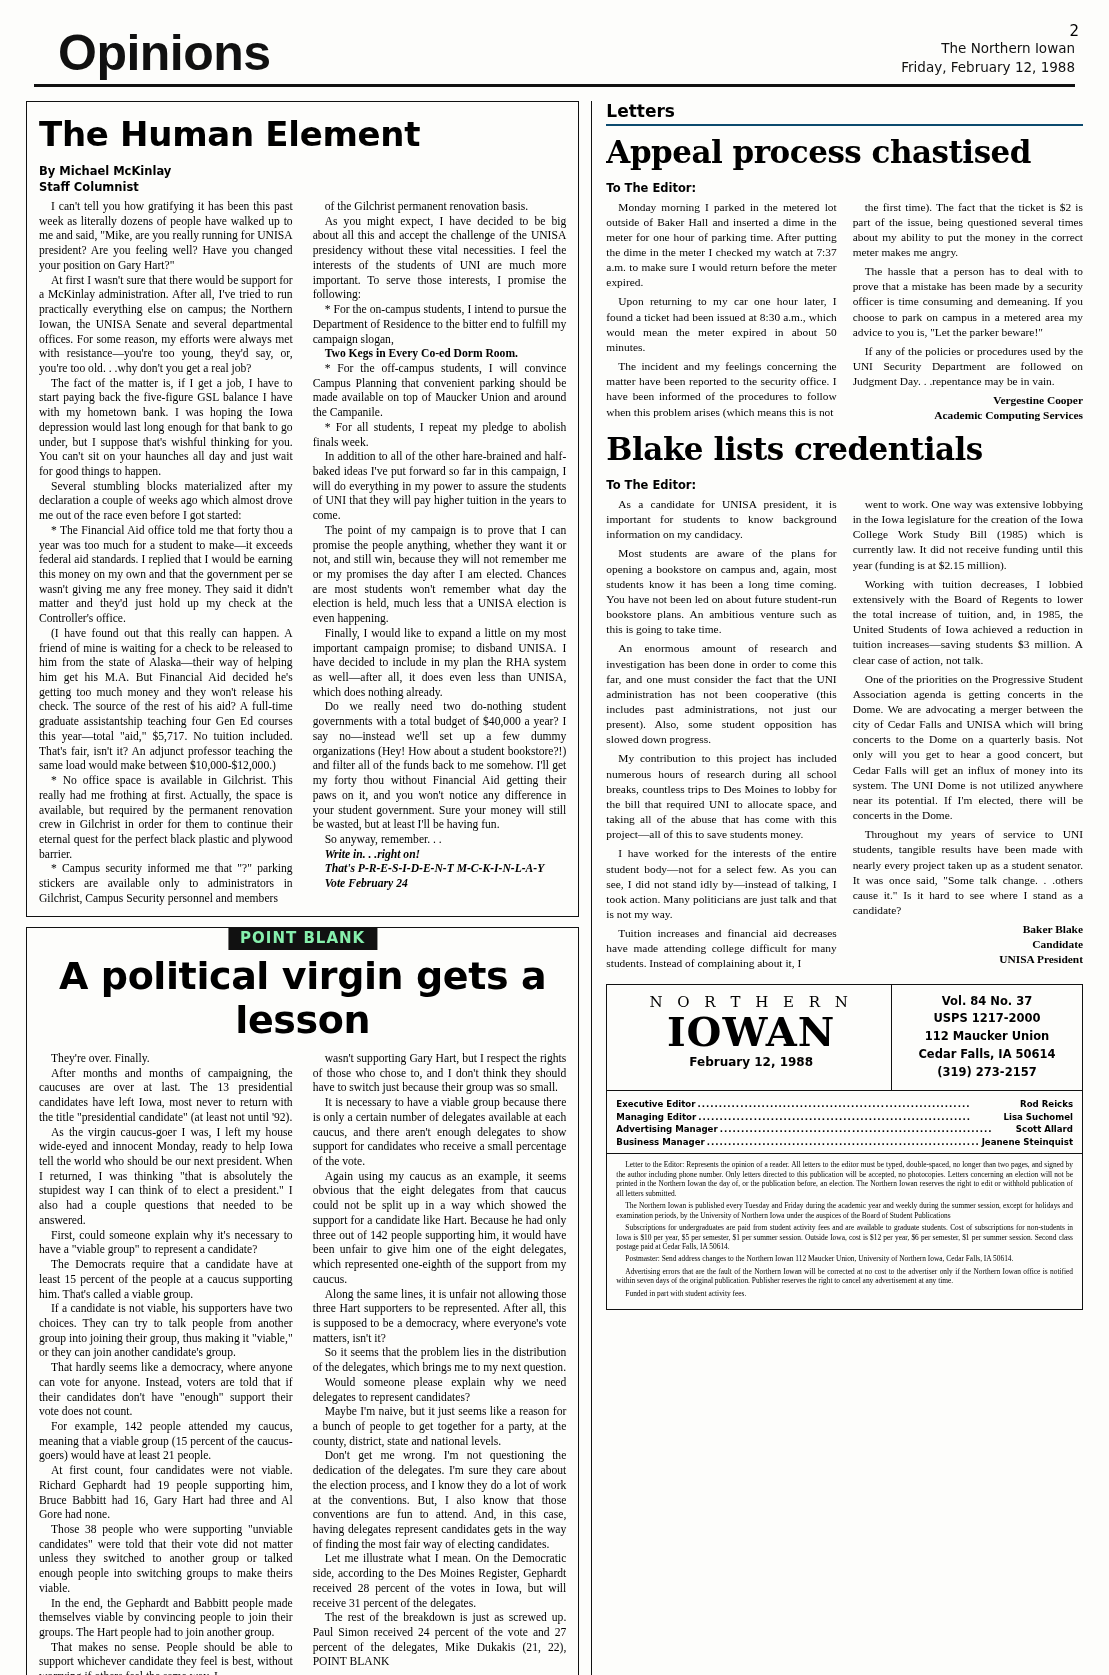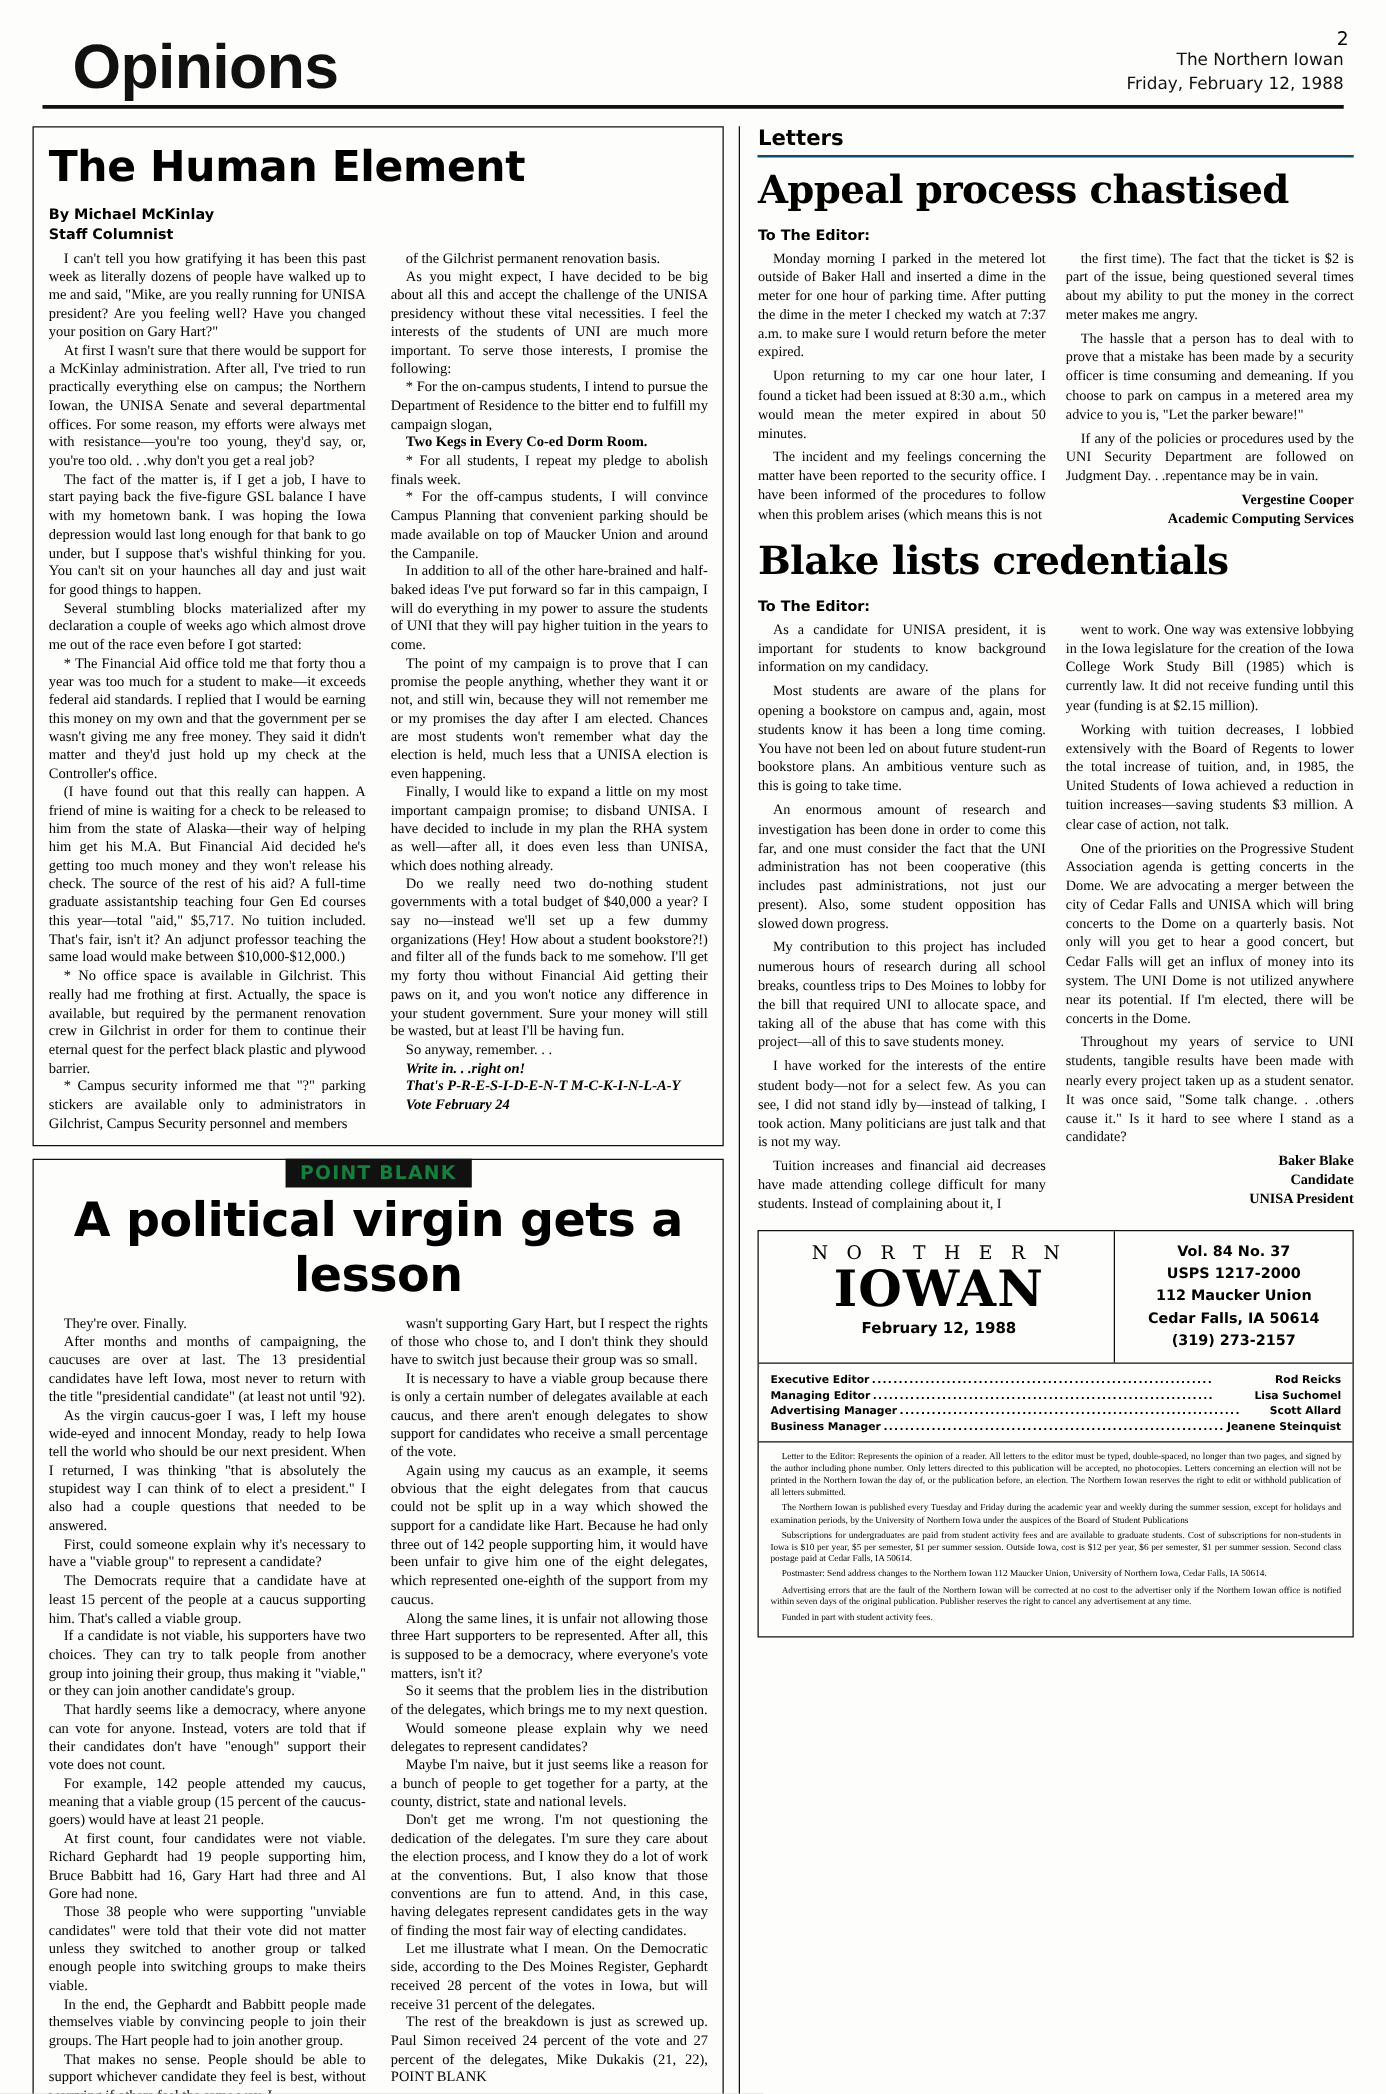--- a/index.html
+++ b/index.html
@@ -25,21 +25,21 @@
   .art1 h1{font-family:"DejaVu Sans", sans-serif;font-weight:bold;font-size:34px;margin:2px 0 10px 0;letter-spacing:-0.3px;}
   .byline{font-family:"DejaVu Sans", sans-serif;font-weight:bold;font-size:11.5px;line-height:1.35;margin-bottom:5px;}
   .cols2{column-count:2;column-gap:20px;column-rule:0;}
   p.t{font-size:11.6px;line-height:1.27;text-align:justify;margin:0;text-indent:12px;}
   .bld{font-weight:bold;}
   .center{text-align:center;text-indent:0;}
   .sig{text-align:center;text-indent:0;font-style:italic;font-weight:bold;}
 
   
   .pb-wrap{margin-top:10px;border:1px solid #111;position:relative;padding:0 12px 10px 12px;}
-  .pb-tag{position:absolute;top:-1px;left:50%;transform:translateX(-50%);background:#111;color:#15803d;font-family:"DejaVu Sans", sans-serif;font-weight:bold;font-size:15px;letter-spacing:1px;padding:2px 12px 3px 12px;}
+  .pb-tag{position:absolute;top:-1px;left:50%;transform:translateX(-50%);background:#111;color:#86efac;font-family:"DejaVu Sans", sans-serif;font-weight:bold;font-size:15px;letter-spacing:1px;padding:2px 12px 3px 12px;}
   .pb-title{font-family:"DejaVu Sans", sans-serif;font-weight:bold;font-size:38px;text-align:center;margin:26px 0 10px 0;letter-spacing:-0.4px;}
   .pb-foot{background:#6d28d9;color:#fff;font-family:"DejaVu Sans", sans-serif;font-weight:bold;font-size:16px;text-align:center;letter-spacing:1px;width:196px;margin:8px auto 0 auto;padding:2px 0 3px 0;}
   .seepage{text-align:right;font-style:italic;font-size:16px;border-top:1px solid #111;margin-top:6px;padding-top:3px;}
 
   
   .letters-hd{font-family:"DejaVu Sans", sans-serif;font-weight:bold;font-size:17px;border-bottom:2px solid #0c4a6e;padding-bottom:3px;margin-bottom:2px;}
   .letter-title{font-family:"DejaVu Serif", serif;font-weight:bold;font-size:31px;line-height:1.05;margin:10px 0 12px 0;letter-spacing:-0.5px;}
   .to-editor{font-family:"DejaVu Sans", sans-serif;font-weight:bold;font-size:11.5px;margin:6px 0 5px 0;}
   .l-cols{column-count:2;column-gap:16px;}
   p.lt{font-size:11.4px;line-height:1.33;text-align:justify;margin:0 0 4px 0;text-indent:12px;}
@@ -90,22 +90,22 @@
           <p class="t">The fact of the matter is, if I get a job, I have to start paying back the five-figure GSL balance I have with my hometown bank. I was hoping the Iowa depression would last long enough for that bank to go under, but I suppose that's wishful thinking for you. You can't sit on your haunches all day and just wait for good things to happen.</p>
           <p class="t">Several stumbling blocks materialized after my declaration a couple of weeks ago which almost drove me out of the race even before I got started:</p>
           <p class="t">* The Financial Aid office told me that forty thou a year was too much for a student to make—it exceeds federal aid standards. I replied that I would be earning this money on my own and that the government per se wasn't giving me any free money. They said it didn't matter and they'd just hold up my check at the Controller's office.</p>
           <p class="t">(I have found out that this really can happen. A friend of mine is waiting for a check to be released to him from the state of Alaska—their way of helping him get his M.A. But Financial Aid decided he's getting too much money and they won't release his check. The source of the rest of his aid? A full-time graduate assistantship teaching four Gen Ed courses this year—total "aid," $5,717. No tuition included. That's fair, isn't it? An adjunct professor teaching the same load would make between $10,000-$12,000.)</p>
           <p class="t">* No office space is available in Gilchrist. This really had me frothing at first. Actually, the space is available, but required by the permanent renovation crew in Gilchrist in order for them to continue their eternal quest for the perfect black plastic and plywood barrier.</p>
           <p class="t">* Campus security informed me that "?" parking stickers are available only to administrators in Gilchrist, Campus Security personnel and members</p>
           <p class="t">of the Gilchrist permanent renovation basis.</p>
           <p class="t">As you might expect, I have decided to be big about all this and accept the challenge of the UNISA presidency without these vital necessities. I feel the interests of the students of UNI are much more important. To serve those interests, I promise the following:</p>
           <p class="t">* For the on-campus students, I intend to pursue the Department of Residence to the bitter end to fulfill my campaign slogan,</p>
           <p class="t bld center">Two Kegs in Every Co-ed Dorm Room.</p>
+          <p class="t">* For the off-campus students, I will convince Campus Planning that convenient parking should be made available on top of Maucker Union and around the Campanile.</p>
           <p class="t">* For all students, I repeat my pledge to abolish finals week.</p>
-          <p class="t">* For the off-campus students, I will convince Campus Planning that convenient parking should be made available on top of Maucker Union and around the Campanile.</p>
           <p class="t">In addition to all of the other hare-brained and half-baked ideas I've put forward so far in this campaign, I will do everything in my power to assure the students of UNI that they will pay higher tuition in the years to come.</p>
           <p class="t">The point of my campaign is to prove that I can promise the people anything, whether they want it or not, and still win, because they will not remember me or my promises the day after I am elected. Chances are most students won't remember what day the election is held, much less that a UNISA election is even happening.</p>
           <p class="t">Finally, I would like to expand a little on my most important campaign promise; to disband UNISA. I have decided to include in my plan the RHA system as well—after all, it does even less than UNISA, which does nothing already.</p>
           <p class="t">Do we really need two do-nothing student governments with a total budget of $40,000 a year? I say no—instead we'll set up a few dummy organizations (Hey! How about a student bookstore?!) and filter all of the funds back to me somehow. I'll get my forty thou without Financial Aid getting their paws on it, and you won't notice any difference in your student government. Sure your money will still be wasted, but at least I'll be having fun.</p>
           <p class="t">So anyway, remember. . .</p>
           <p class="t sig">Write in. . .right on!</p>
           <p class="t sig">That's P-R-E-S-I-D-E-N-T M-C-K-I-N-L-A-Y</p>
           <p class="t sig">Vote February 24</p>
         </div>
       </div>

